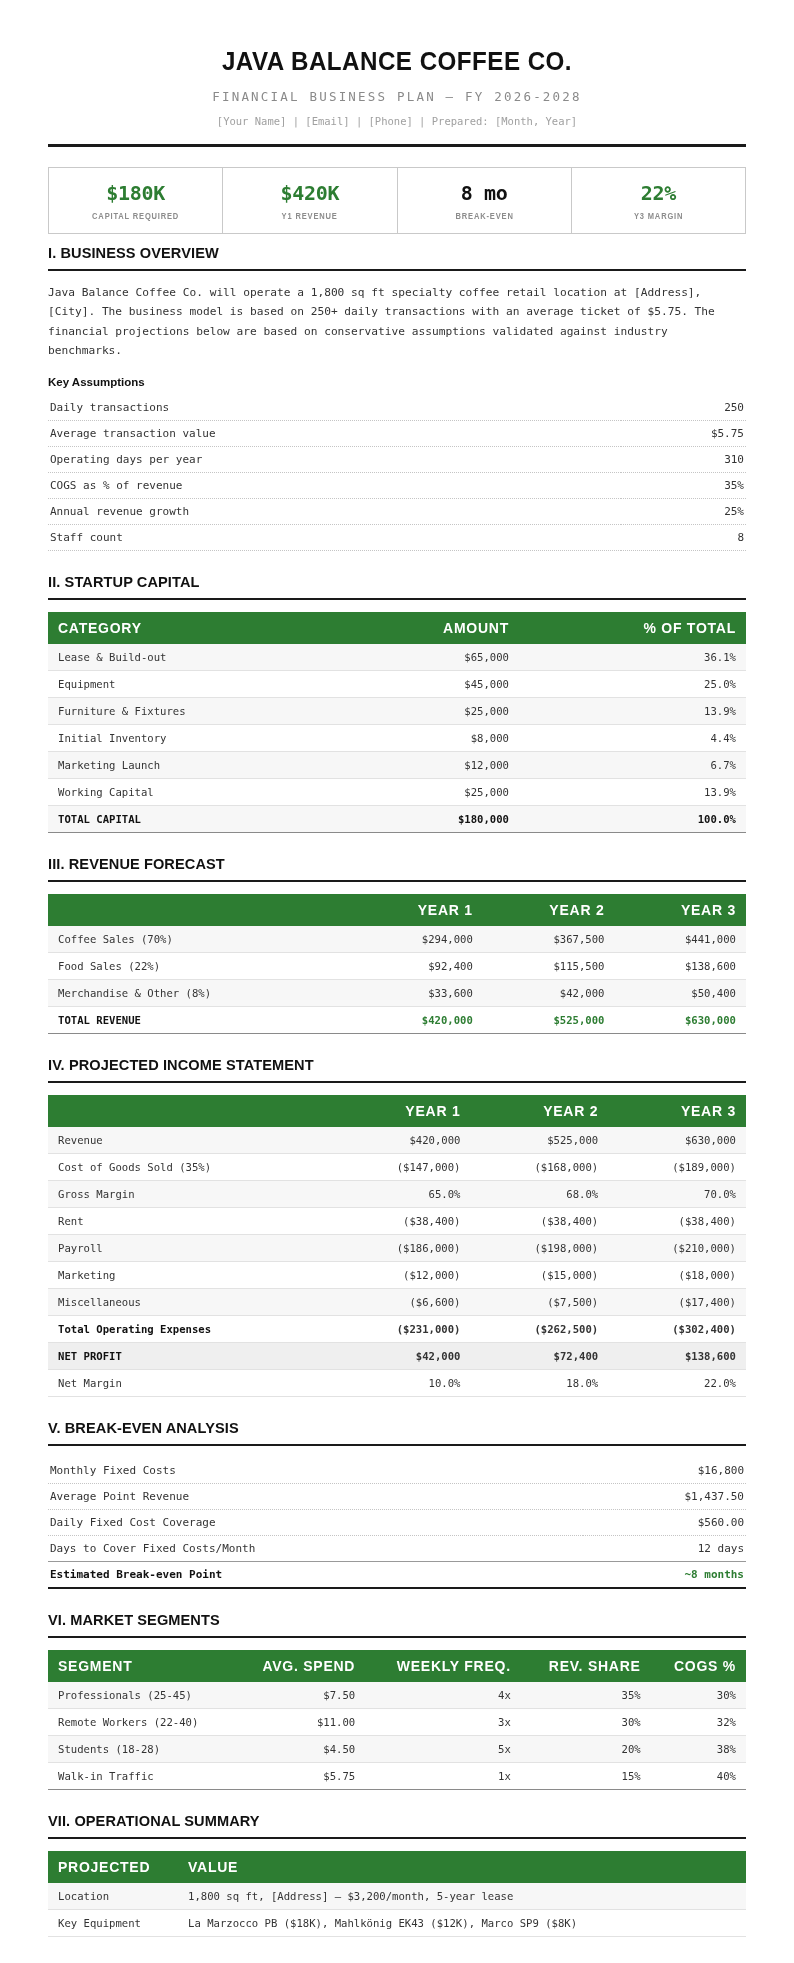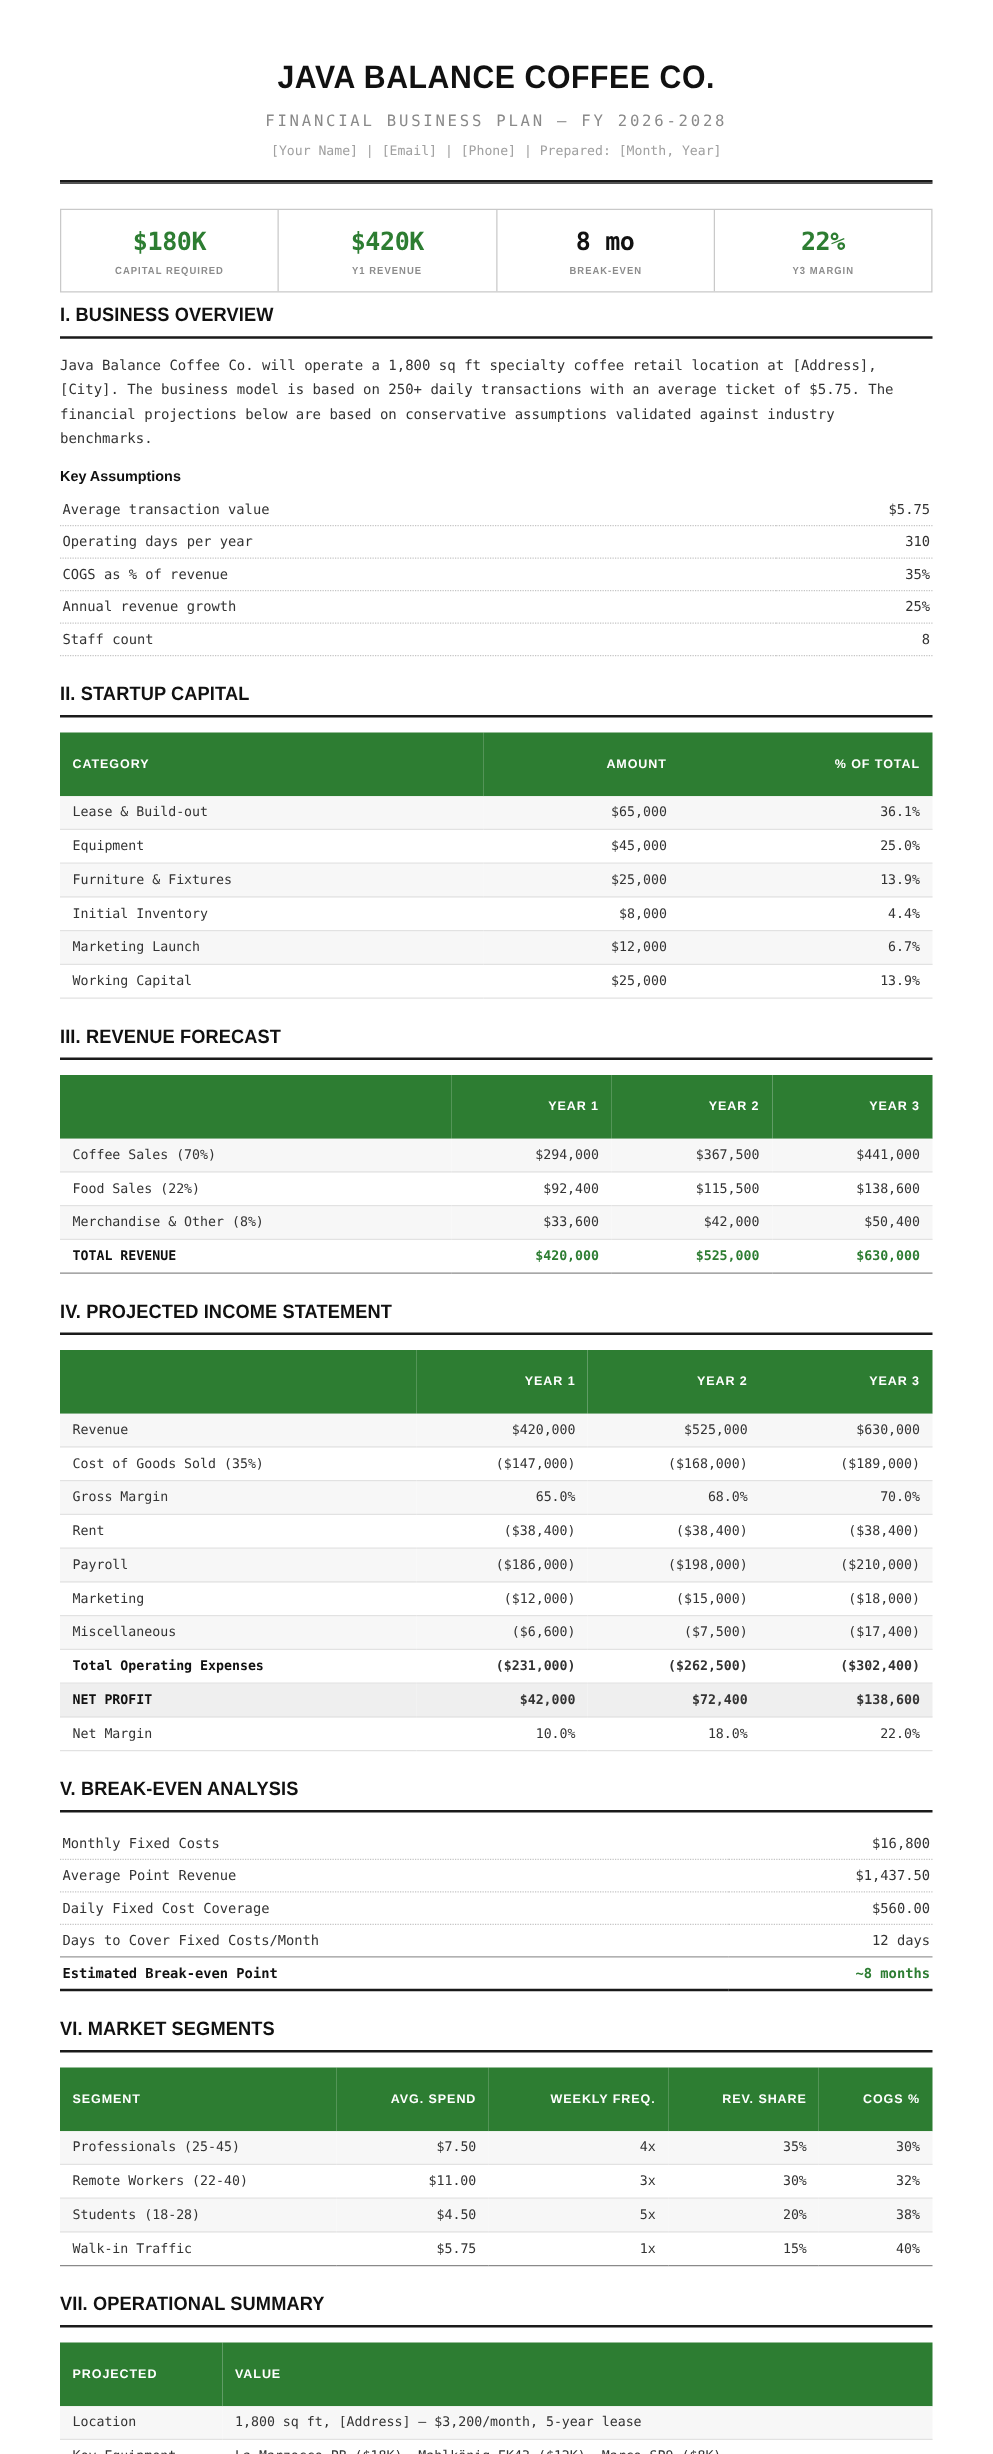--- a/index.html
+++ b/index.html
@@ -130,24 +130,24 @@
   
   table.data {
     width: 100%;
     border-collapse: collapse;
   }
   table.data thead th {
     background: #2d7d32;
     color: #ffffff;
     font-family: "Liberation Sans", sans-serif;
     font-weight: bold;
-    font-size: 10px;
+    font-size: 14px;
     letter-spacing: 0.75px;
     text-align: right;
-    padding: 20px 10px;
+    padding: 8px 10px;
     white-space: nowrap;
   }
   table.data thead th.lbl { text-align: left; }
   table.data tbody td {
     font-family: "DejaVu Sans Mono", monospace;
     font-size: 10.6px;
     padding: 7px 10px;
     text-align: right;
     border-bottom: 1px solid #e2e2e2;
     color: #333333;
@@ -207,20 +207,24 @@
     </div>
 
   <div class="section">
     <h2 class="section-title">I. BUSINESS OVERVIEW</h2>
     <div class="title-rule"></div>
     <p class="body-text">Java Balance Coffee Co. will operate a 1,800 sq ft specialty coffee retail location at [Address], [City]. The business model is based on 250+ daily transactions with an average ticket of $5.75. The financial projections below are based on conservative assumptions validated against industry benchmarks.</p>
     <h3 class="sub-title">Key Assumptions</h3>
     <table class="kv">
       <tbody id="assumptions-body">
           <tr>
+            <td class="lbl">Daily transactions</td>
+            <td class="val">250</td>
+          </tr>
+          <tr>
             <td class="lbl">Average transaction value</td>
             <td class="val">$5.75</td>
           </tr>
           <tr>
             <td class="lbl">Operating days per year</td>
             <td class="val">310</td>
           </tr>
           <tr>
             <td class="lbl">COGS as % of revenue</td>
             <td class="val">35%</td>
@@ -271,20 +275,25 @@
           </tr>
           <tr>
             <td class="lbl">Marketing Launch</td>
             <td>$12,000</td>
             <td>6.7%</td>
           </tr>
           <tr>
             <td class="lbl">Working Capital</td>
             <td>$25,000</td>
             <td>13.9%</td>
+          </tr>
+          <tr class="total">
+            <td class="lbl">TOTAL CAPITAL</td>
+            <td>$180,000</td>
+            <td>100.0%</td>
           </tr>
         </tbody>
     </table>
   </div>
 
   <div class="section">
     <h2 class="section-title">III. REVENUE FORECAST</h2>
     <div class="title-rule"></div>
     <table class="data">
       <thead>

